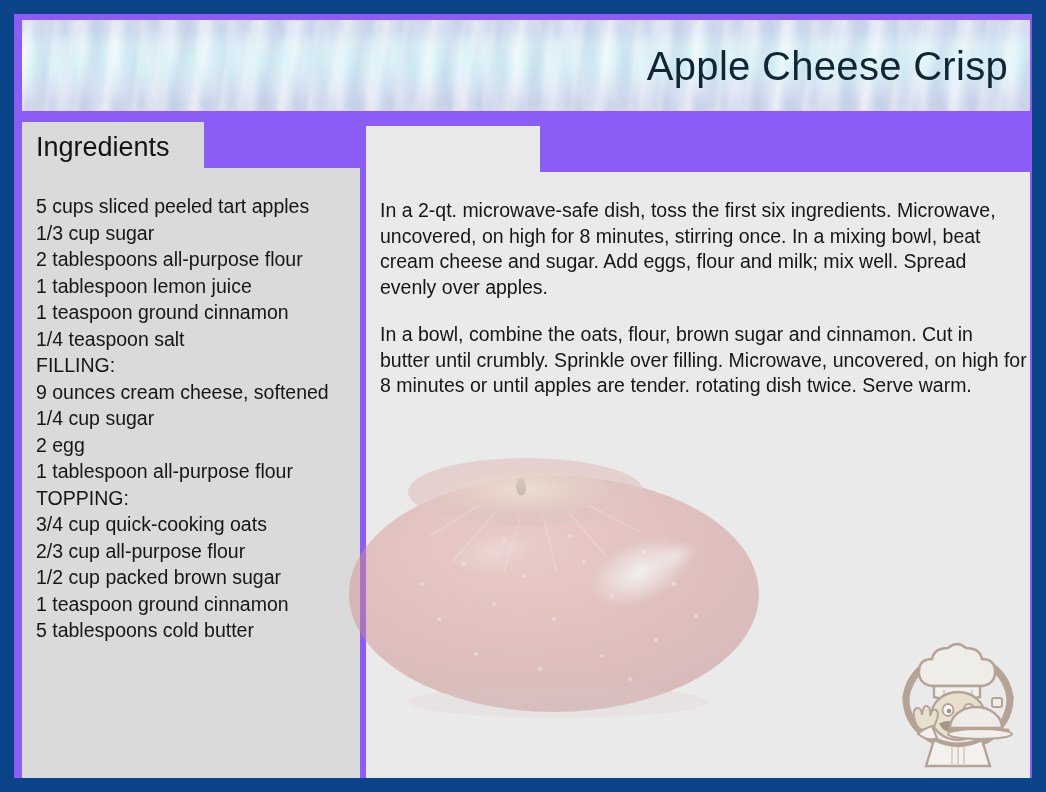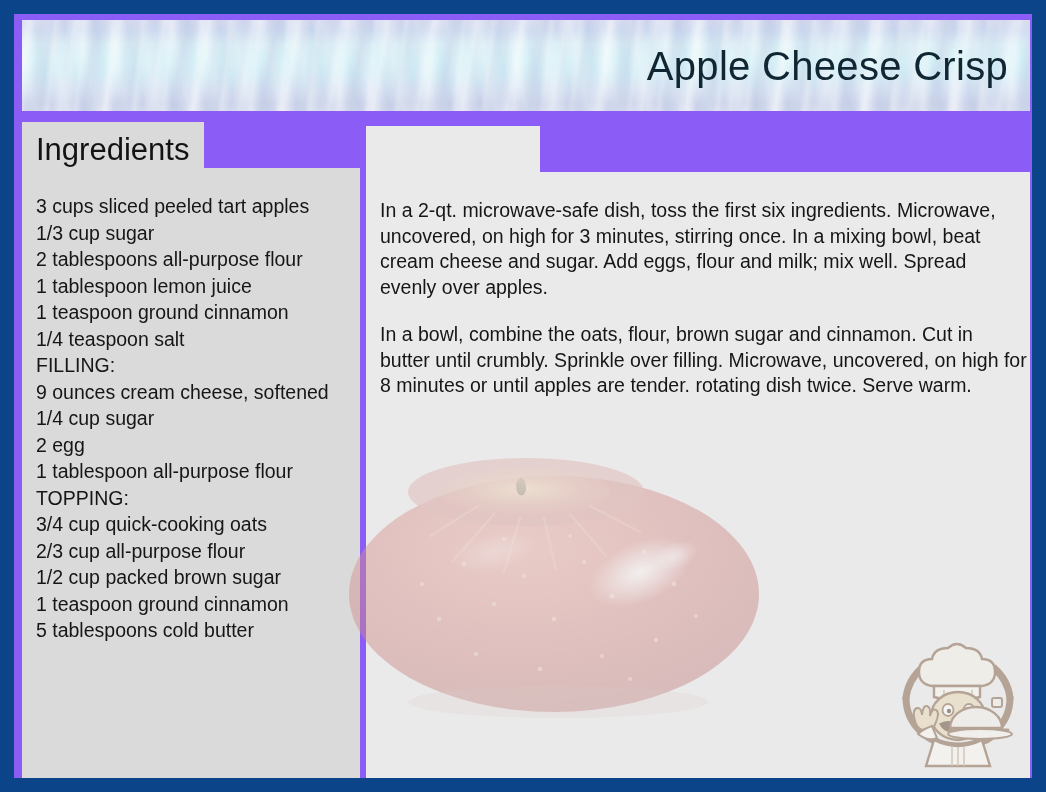--- a/index.html
+++ b/index.html
@@ -131,21 +131,21 @@
     position: absolute;
     left: 352px;
     top: 112px;
     width: 174px;
     height: 48px;
     background: #eaeaea;
   }
 
   .section-heading {
     position: absolute;
-    font-size: 31px;
+    font-size: 27px;
     font-weight: 400;
     color: #131313;
     white-space: nowrap;
     z-index: 6;
   }
   .heading-ingredients { left: 22px; top: 118px; }
   .heading-directions  { left: 366px; top: 122px; }
 
   
   .ingredients-list {
@@ -299,41 +299,41 @@
         <ellipse cx="150" cy="108" rx="44" ry="20" fill="url(#appleShine2)" transform="rotate(-12 150 108)" opacity="0.6"></ellipse>
 
         <ellipse cx="214" cy="258" rx="150" ry="16" fill="#c2a59c" opacity="0.22"></ellipse>
       </svg>
     </div>
 
     <div class="section-heading heading-ingredients">Ingredients</div>
 
 
     <ul class="ingredients-list">
-      <li>3 cups sliced peeled tart apples</li>
+      <li>5 cups sliced peeled tart apples</li>
       <li>1/3 cup sugar</li>
       <li>2 tablespoons all-purpose flour</li>
       <li>1 tablespoon lemon juice</li>
       <li>1 teaspoon ground cinnamon</li>
       <li>1/4 teaspoon salt</li>
       <li>FILLING:</li>
       <li>9 ounces cream cheese, softened</li>
       <li>1/4 cup sugar</li>
       <li>2 egg</li>
       <li>1 tablespoon all-purpose flour</li>
       <li>TOPPING:</li>
       <li>3/4 cup quick-cooking oats</li>
       <li>2/3 cup all-purpose flour</li>
       <li>1/2 cup packed brown sugar</li>
       <li>1 teaspoon ground cinnamon</li>
       <li>5 tablespoons cold butter</li>
     </ul>
 
     <div class="directions-body">
-      <p>In a 2-qt. microwave-safe dish, toss the first six ingredients. Microwave, uncovered, on high for 3 minutes, stirring once. In a mixing bowl, beat cream cheese and sugar. Add eggs, flour and milk; mix well. Spread evenly over apples.</p>
+      <p>In a 2-qt. microwave-safe dish, toss the first six ingredients. Microwave, uncovered, on high for 8 minutes, stirring once. In a mixing bowl, beat cream cheese and sugar. Add eggs, flour and milk; mix well. Spread evenly over apples.</p>
       <p>In a bowl, combine the oats, flour, brown sugar and cinnamon. Cut in butter until crumbly. Sprinkle over filling. Microwave, uncovered, on high for 8 minutes or until apples are tender. rotating dish twice. Serve warm.</p>
     </div>
 
     <div class="chef-logo">
       <svg viewBox="0 0 132 128" width="132" height="128" xmlns="http://www.w3.org/2000/svg">
         <g fill="none" stroke="#8a6a52" stroke-width="2.6">
 
           <path d="M14 58 a52 48 0 1 0 104 0" stroke-width="7" stroke-linecap="round"></path>
           <path d="M14 58 a52 48 0 0 1 16 -30" stroke-width="7" stroke-linecap="round"></path>
           <path d="M118 58 a52 48 0 0 0 -16 -30" stroke-width="7" stroke-linecap="round"></path>

